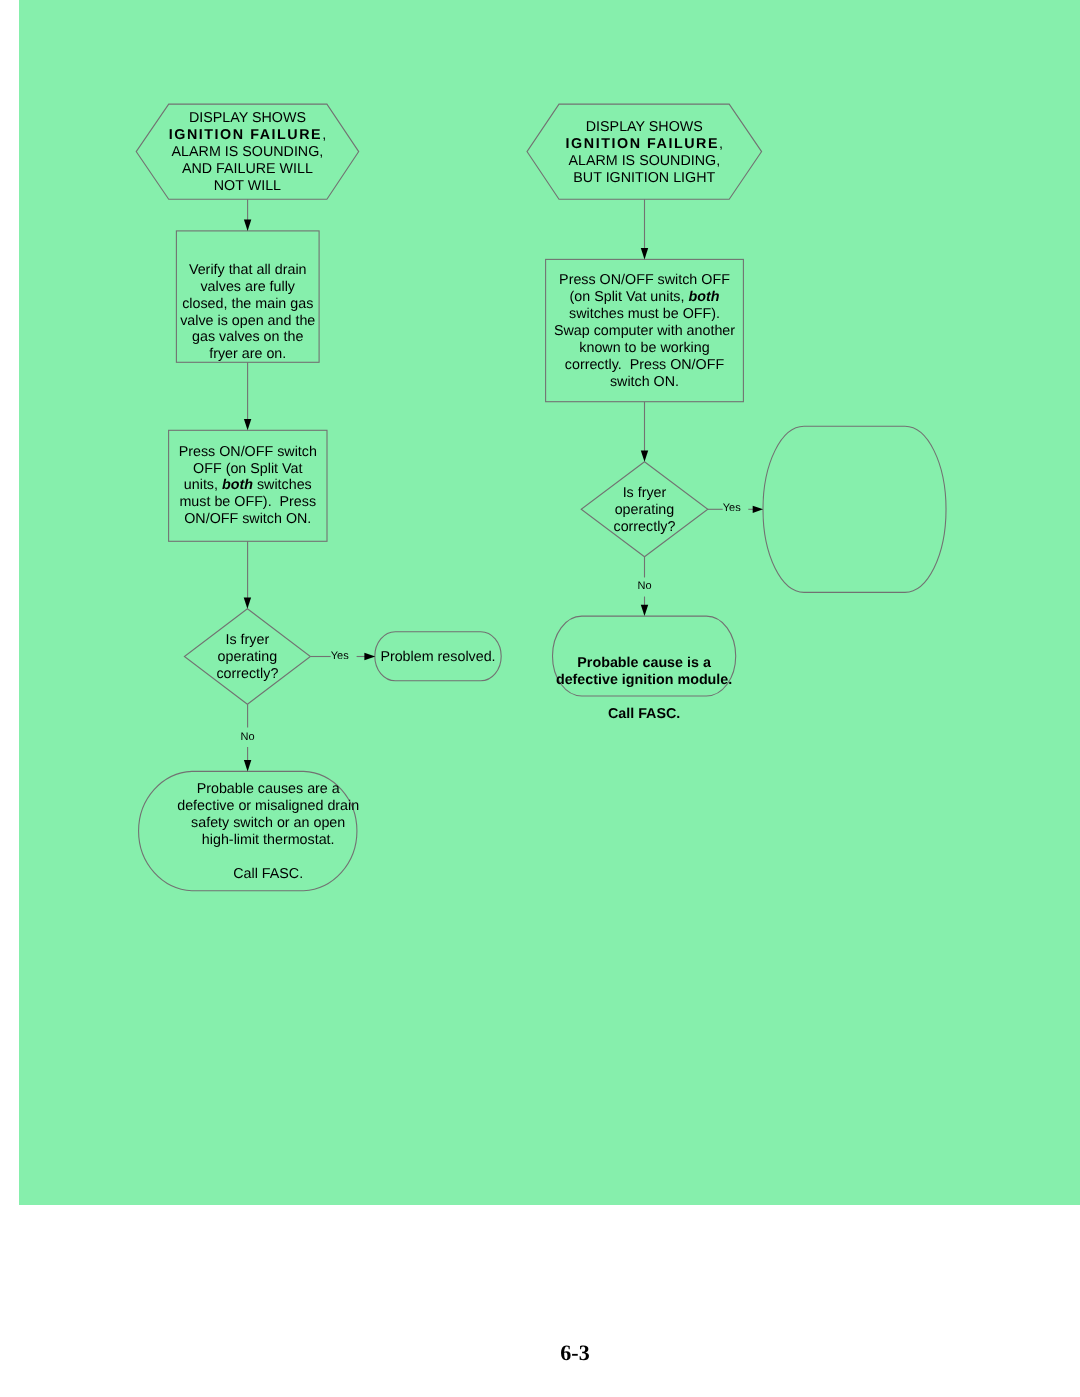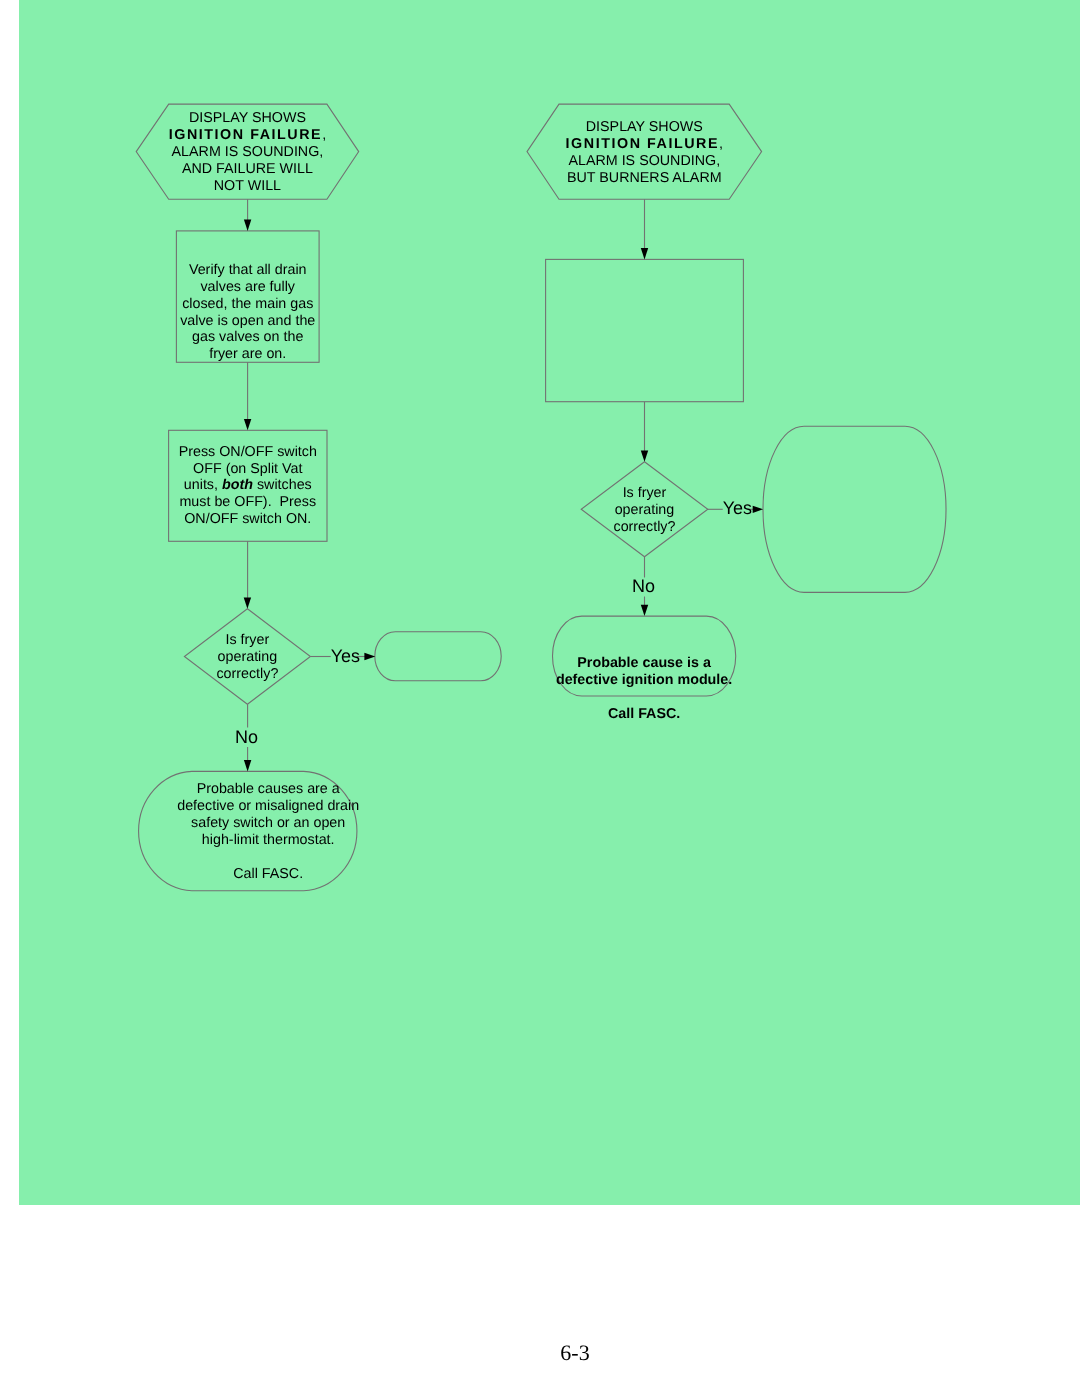--- a/index.html
+++ b/index.html
@@ -5,25 +5,25 @@
 <style>
   html,body{margin:0;padding:0;background:#ffffff;}
   body{width:1080px;height:1397px;position:relative;overflow:hidden;
        font-family:"Liberation Sans",sans-serif;color:#000;
        -webkit-font-smoothing:antialiased;text-rendering:geometricPrecision;}
   .page{position:absolute;left:0;top:0;width:1080px;height:1205px;background:#86efac;margin-left:19px;}
   svg.shapes{position:absolute;left:0;top:0;width:1080px;height:1397px;}
   .node{position:absolute;display:flex;align-items:center;justify-content:center;}
   .node .txt{font-size:14.3px;line-height:16.9px;text-align:center;white-space:pre-wrap;position:relative;top:1px;}
   .node .txt.nowrap{white-space:nowrap;}
-  .lbl{position:absolute;font-size:18px;line-height:16.9px;white-space:nowrap;}
+  .lbl{position:absolute;font-size:11px;line-height:16.9px;text-align:center;white-space:nowrap;}
   .hexcap{letter-spacing:1.55px;font-weight:bold;}
   .bi{font-weight:bold;font-style:italic;}
   .pagenum{position:absolute;text-align:center;font-family:"Liberation Serif",serif;
-           font-weight:normal;font-size:22px;line-height:22px;}
+           font-weight:bold;font-size:22px;line-height:22px;}
 </style>
 </head>
 <body>
 
 <div class="page">
 
 <svg class="shapes" viewBox="0 0 1080 1397">
   <g fill="none" stroke="#727272" stroke-width="1.1">
 
     <polygon points="117.2,151.6 149.7,104.1 307.9,104.1 339.7,151.6 307.9,199.3 149.7,199.3"></polygon>
@@ -93,34 +93,46 @@
 
 <div class="node" style="left:165.4px;top:608.7px;width:126px;height:95.6px;">
   <div class="txt">Is fryer
 operating
 correctly?</div>
 </div>
 
 <div class="lbl" style="left:311.7px;top:647.7px;">Yes</div>
 <div class="lbl" style="left:216px;top:728.5px;width:25px;">No</div>
 
+<div class="node" style="left:355.8px;top:631.7px;width:126.4px;height:49px;">
+  <div class="txt">Problem resolved.</div>
+</div>
 
 <div class="node" style="left:117.3px;top:771.4px;width:222.9px;height:119.3px;justify-content:flex-end;">
   <div class="txt">Probable causes are a
 defective or misaligned drain
 safety switch or an open
 high-limit thermostat.
 
 Call FASC.</div>
 </div>
 
 <div class="node" style="left:508px;top:104.1px;width:234.6px;height:95.2px;">
-  <div class="txt nowrap"><span>DISPLAY SHOWS</span><br><span class="hexcap">IGNITION FAILURE</span><span>,</span><br><span>ALARM IS SOUNDING,</span><br><span>BUT BURNERS ALARM</span></div>
+  <div class="txt nowrap"><span>DISPLAY SHOWS</span><br><span class="hexcap">IGNITION FAILURE</span><span>,</span><br><span>ALARM IS SOUNDING,</span><br><span>BUT IGNITION LIGHT</span></div>
 </div>
 
+<div class="node" style="left:526.6px;top:259.4px;width:197.8px;height:142.3px;">
+  <div class="txt"><span>Press ON/OFF switch OFF
+(on Split Vat units, </span><span class="bi">both</span><span>
+switches must be OFF).
+Swap computer with another
+known to be working
+correctly.  Press ON/OFF
+switch ON.</span></div>
+</div>
 
 <div class="node" style="left:562.2px;top:461.8px;width:126.6px;height:95px;">
   <div class="txt">Is fryer
 operating
 correctly?</div>
 </div>
 
 <div class="lbl" style="left:703.7px;top:499.9px;">Yes</div>
 <div class="lbl" style="left:613px;top:578.3px;width:25px;">No</div>
 

